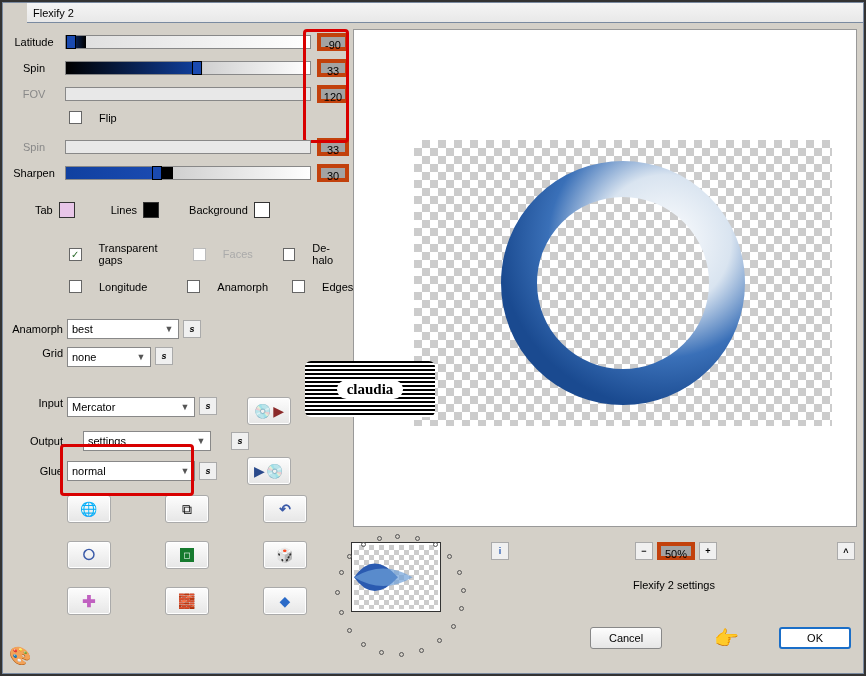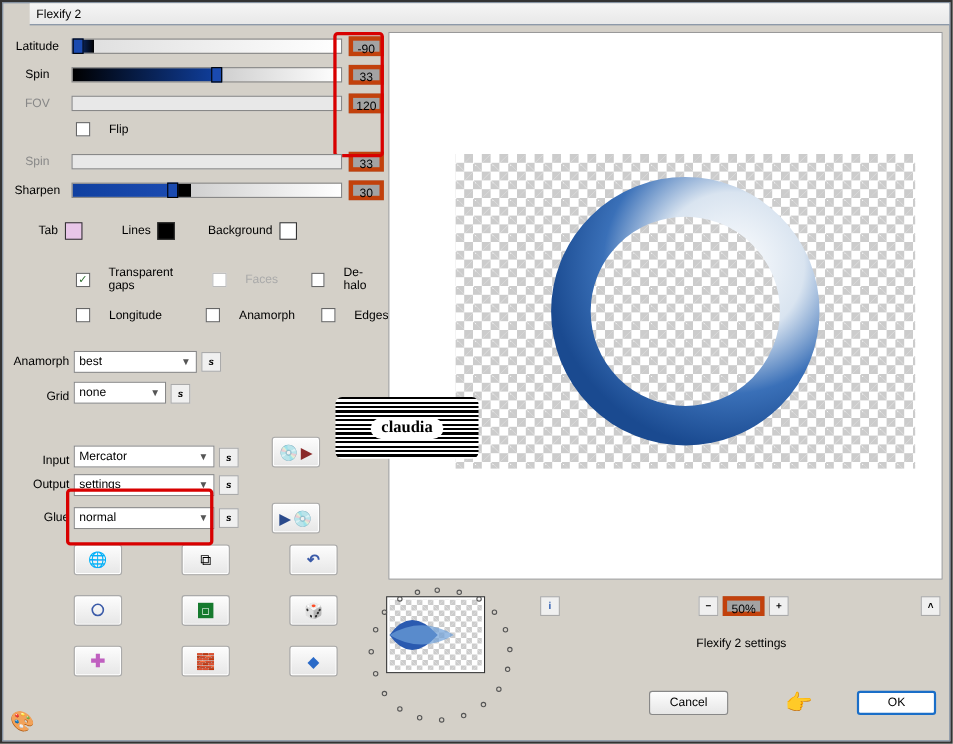--- a/index.html
+++ b/index.html
@@ -347,43 +347,43 @@
 
       <div style="display:flex;align-items:center;gap:4px;margin-bottom:8px">
         <div style="width:56px;text-align:right">Anamorph</div>
         <div class="combo" style="width:112px">
           <span>best</span>
           <span class="arrow">▼</span>
         </div>
         <div class="small-btn">s</div>
       </div>
 
-      <div style="display:flex;align-items:flex-end;gap:4px;margin-bottom:30px">
+      <div style="display:flex;align-items:flex-start;gap:4px;margin-bottom:30px">
         <div style="width:56px;text-align:right">Grid</div>
         <div class="combo" style="width:84px">
           <span>none</span>
           <span class="arrow">▼</span>
         </div>
         <div class="small-btn">s</div>
       </div>
 
-      <div style="display:flex;align-items:flex-end;gap:4px;margin-bottom:6px">
+      <div style="display:flex;align-items:flex-start;gap:4px;margin-bottom:6px">
         <div style="width:56px;text-align:right">Input</div>
         <div class="combo" style="width:128px">
           <span>Mercator</span>
           <span class="arrow">▼</span>
         </div>
         <div class="small-btn">s</div>
         <span style="width:22px"></span>
         <div class="icon-btn" style="width:44px">
           <span>💿</span>
             <span style="color:#8b2a2a;margin-left:2px">▶</span>
         </div>
       </div>
-      <div style="display:flex;align-items:center;gap:4px;margin-bottom:6px">
+      <div style="display:flex;align-items:center;gap:20px;margin-bottom:6px">
         <div style="width:56px;text-align:right">Output</div>
         <div class="combo" style="width:128px">
           <span>settings</span>
           <span class="arrow">▼</span>
         </div>
         <div class="small-btn">s</div>
       </div>
       <div class="highlight-red" style="position:absolute;left:57px;top:421px;width:134px;height:52px;pointer-events:none"></div>
 
       <div style="display:flex;align-items:center;gap:4px;margin-bottom:6px">

